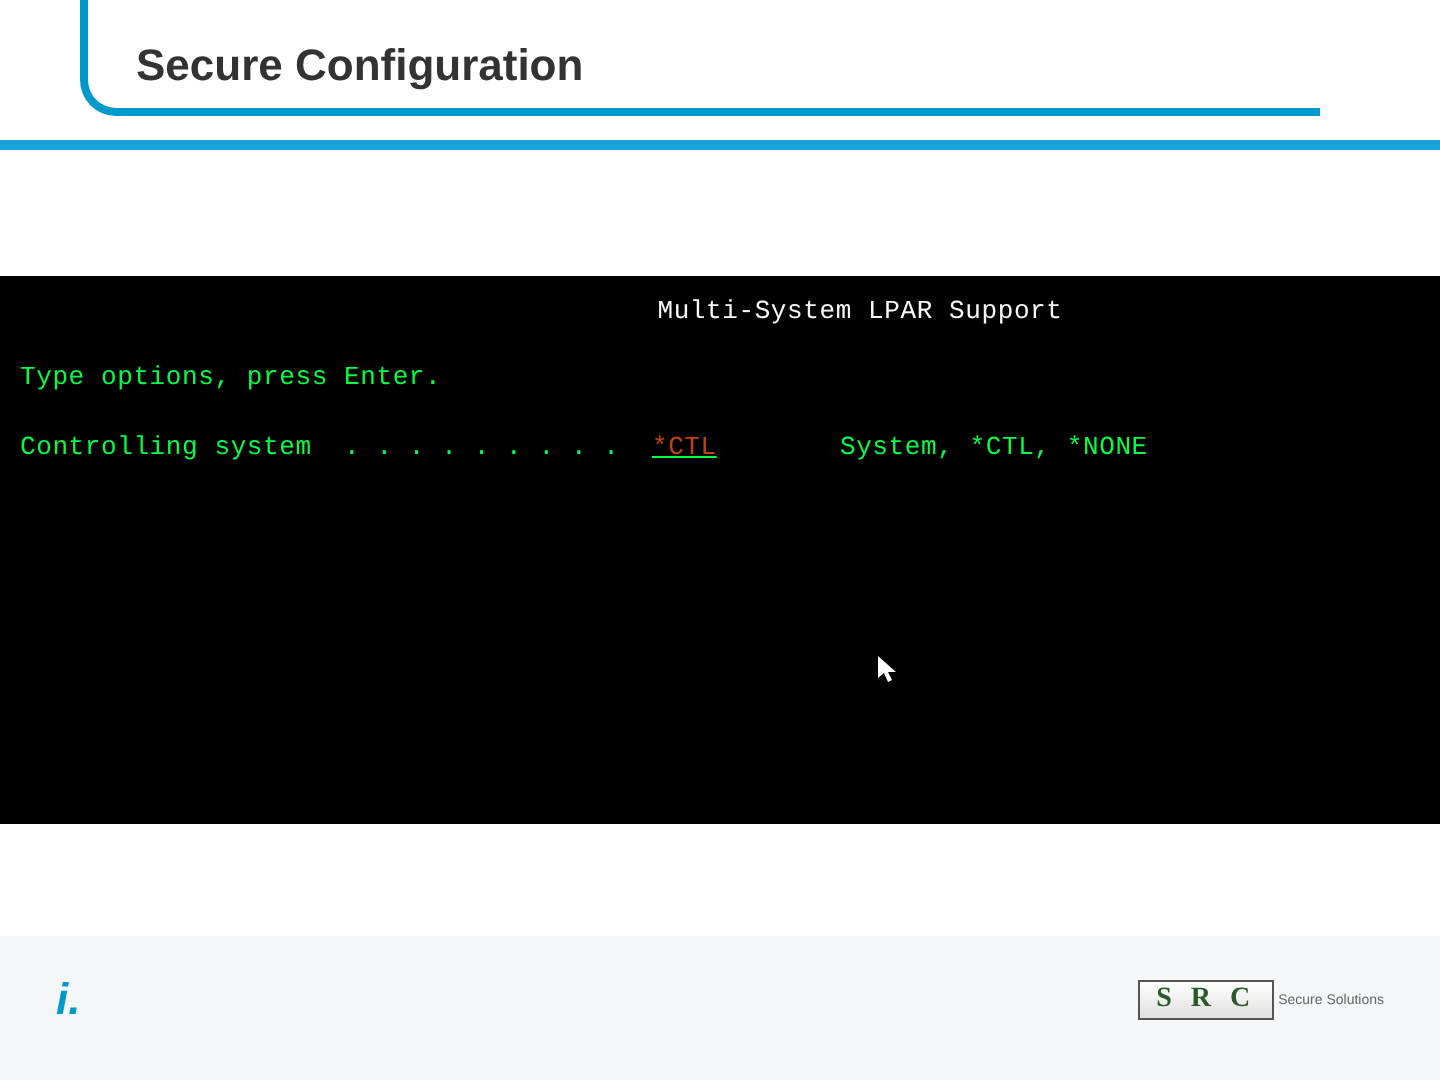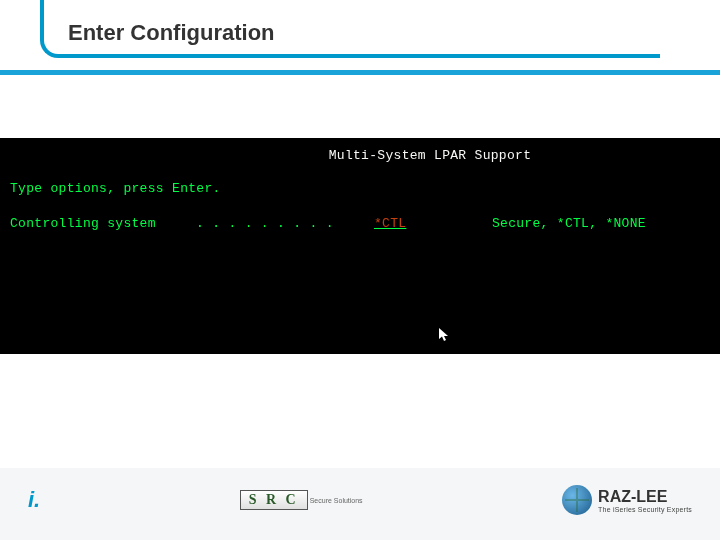--- a/index.html
+++ b/index.html
@@ -54,21 +54,21 @@
       right: 0;
       top: 70px;
       height: 5px;
       background: #1aa3d9;
     }
     .terminal {
       position: absolute;
       left: 0;
       right: 0;
       top: 138px;
-      height: 216px;
+      height: 274px;
       background: #000;
       font-family: "Courier New", Courier, monospace;
       font-size: 13px;
       color: #00ff44;
       padding: 8px 10px;
       line-height: 1.6;
       letter-spacing: 0.3px;
     }
     .term-header {
       display: flex;
@@ -88,21 +88,20 @@
     }
     .term-instr {
       color: #00ff44;
       margin-bottom: 14px;
     }
     .term-row {
       display: flex;
       align-items: baseline;
       margin-bottom: 14px;
       white-space: pre;
-      gap: 24px;
     }
     .term-label {
       color: #00ff44;
     }
     .term-dots {
       color: #00ff44;
     }
     .term-input {
       color: #c2410c;
       text-decoration: underline;
@@ -211,52 +210,45 @@
       color: #444;
       letter-spacing: 0.2px;
     }
   </style>
 </head>
 <body>
 
 <div class="slide-header">
   <div class="tab-top"></div>
   <div class="tab-shape"></div>
-  <div class="slide-title">Enter Configuration</div>
+  <div class="slide-title">Secure Configuration</div>
 </div>
 <div class="blue-bar"></div>
 
 <div class="terminal">
   <div class="term-header">
     <span style="width:140px"></span>
     <span class="term-title">Multi-System LPAR Support</span>
   </div>
   <div class="term-instr">Type options, press Enter.</div>
   <div class="term-row">
     <span class="term-label">Controlling system</span>
     <span class="term-dots">  . . . . . . . . .  </span>
     <span class="term-input">*CTL</span>
-    <span class="term-hint">Secure, *CTL, *NONE</span>
+    <span class="term-hint">System, *CTL, *NONE</span>
   </div>
 </div>
 
 <div class="cursor">
   <svg width="10" height="14" viewBox="0 0 10 14">
       <path d="M0 0 L0 11 L3 8.5 L5 13 L7 12 L5 8 L9 8 Z" fill="#fff"></path>
     </svg>
 </div>
 
 <div class="footer">
   <div class="logo-isec">
     <span class="i">i.</span>
   </div>
   <div class="logo-src">
     <div class="box">S R C</div>
     <div class="tag">Secure Solutions</div>
   </div>
-  <div class="logo-razlee">
-    <div class="globe"></div>
-    <div class="txt">
-      <span class="name">RAZ-LEE</span>
-      <span class="sub">The iSeries Security Experts</span>
-    </div>
-  </div>
 </div>
 
 </body></html>

